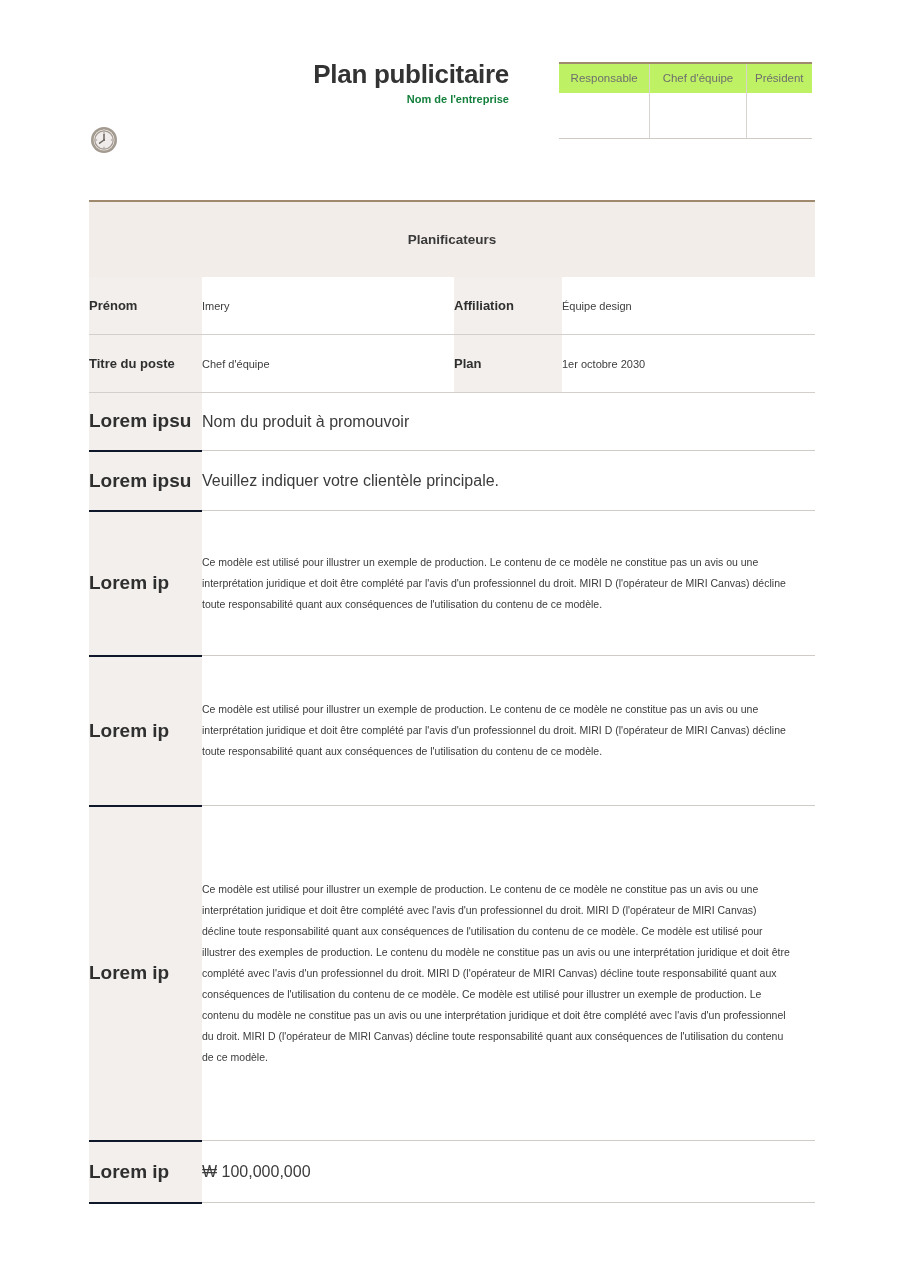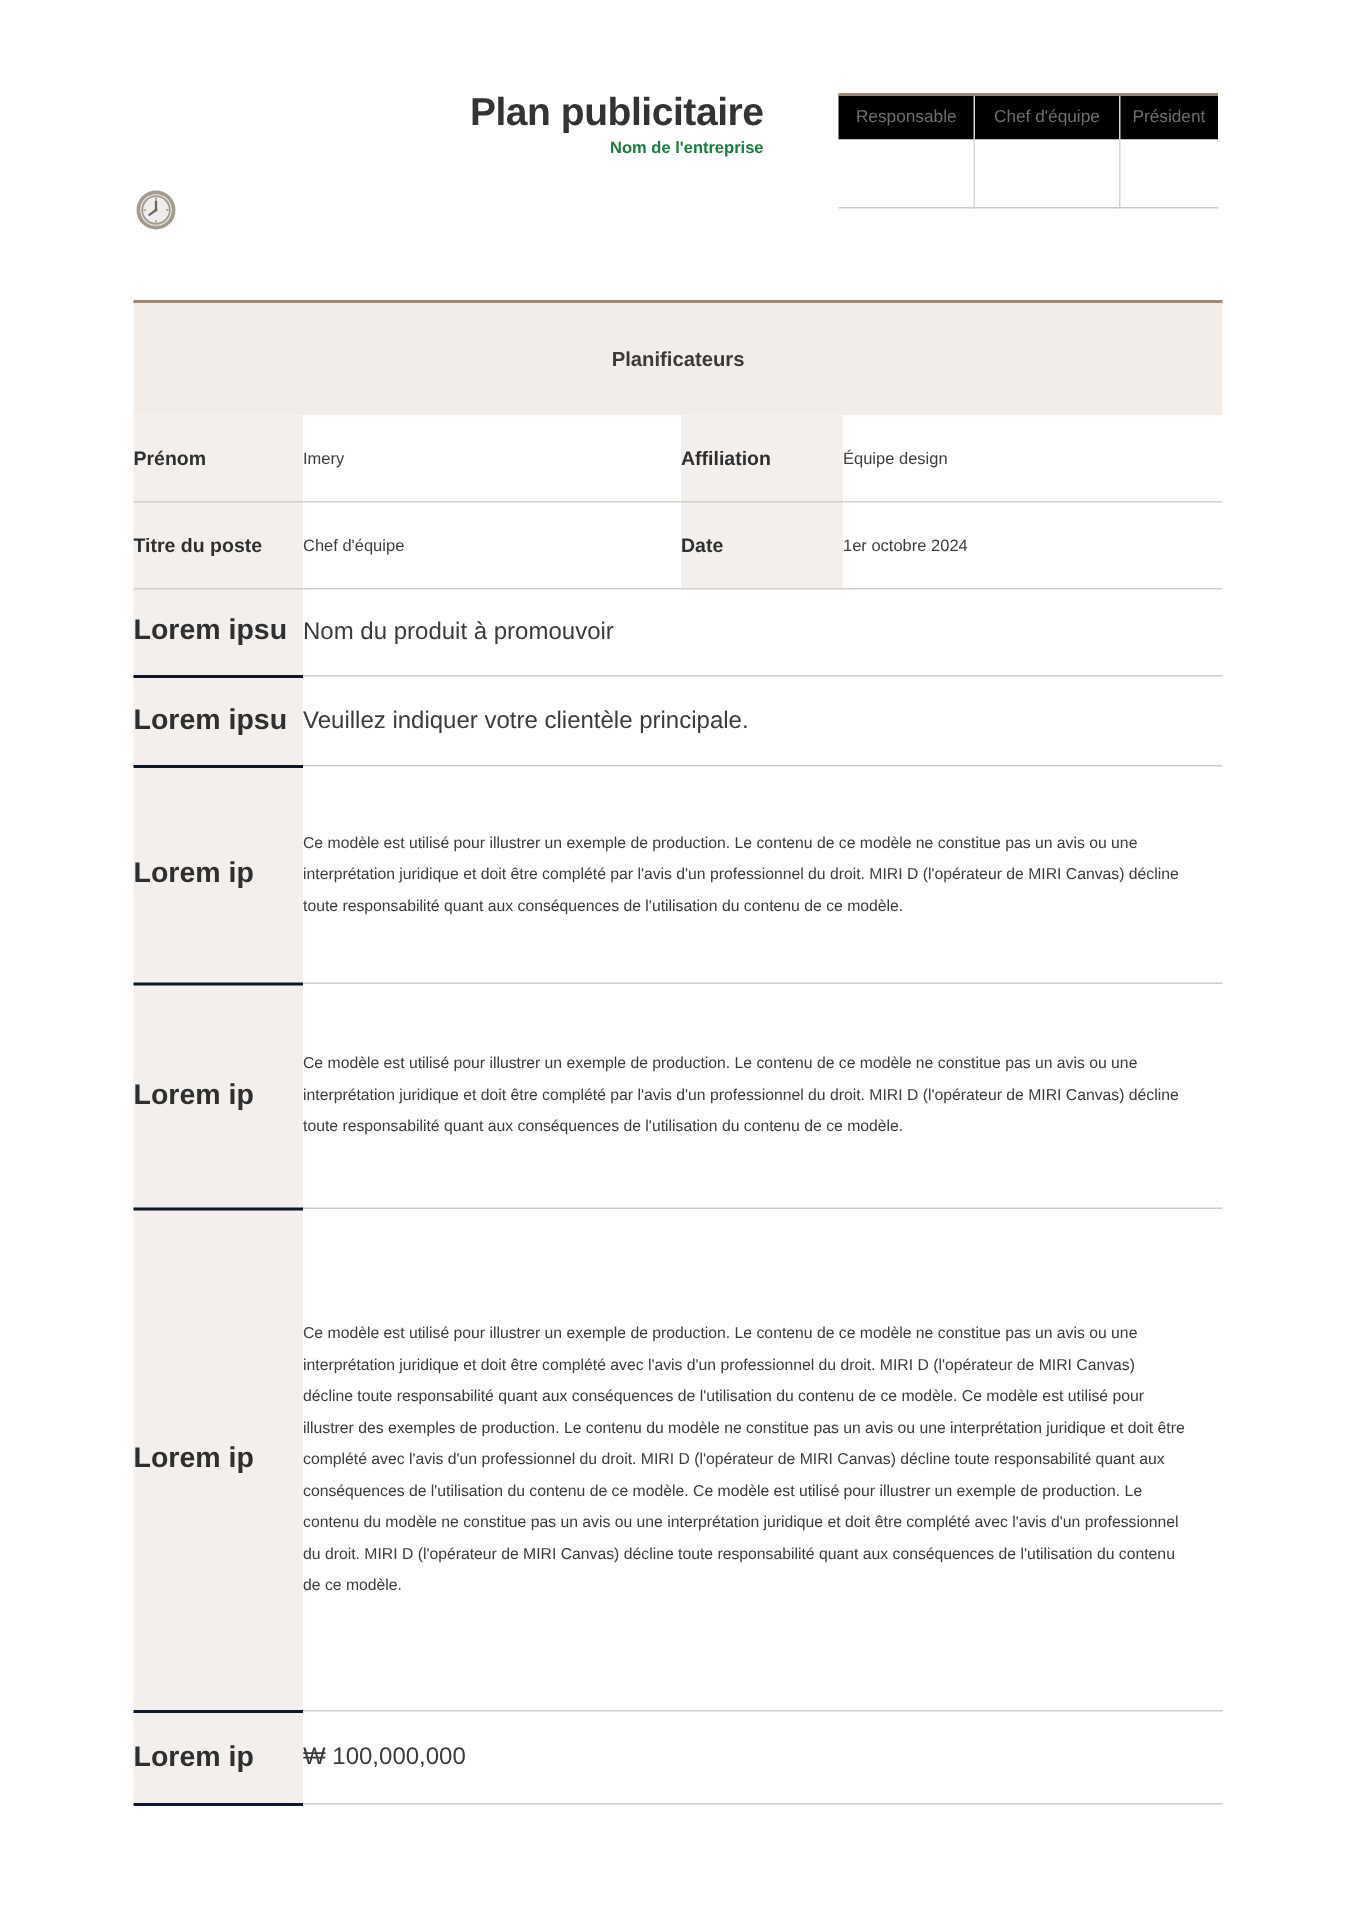--- a/index.html
+++ b/index.html
@@ -64,21 +64,21 @@
     border-collapse: collapse;
     border-top: 2px solid #a08a6e;
   }
   .sig-table td {
     border-right: 1px solid #d8d4cf;
     padding: 0;
     vertical-align: top;
   }
   .sig-table td:last-child { border-right: none; }
   .sig-head-cell {
-    background: #000000;
+    background: #bef264;
     font-size: 11.5px;
     color: #6e6e6e;
     text-align: center;
     height: 29px;
     line-height: 29px;
     white-space: nowrap;
   }
   .sig-table tr.sig-blank td {
     height: 45px;
     background: #ffffff;
@@ -214,22 +214,22 @@
       <tr class="info-row">
         <td class="lbl-cell">Prénom</td>
         <td class="val-cell">Imery</td>
         <td class="lbl-cell">Affiliation</td>
         <td class="val-cell">Équipe design</td>
       </tr>
 
       <tr class="info-row">
         <td class="lbl-cell">Titre du poste</td>
         <td class="val-cell">Chef d'équipe</td>
-        <td class="lbl-cell">Date</td>
-        <td class="val-cell">1er octobre 2024</td>
+        <td class="lbl-cell">Plan</td>
+        <td class="val-cell">1er octobre 2030</td>
       </tr>
 
       <tr class="body-row h-short">
         <td class="lbl-cell">Lorem ipsu</td>
         <td class="val-cell" colspan="3">
           <p class="oneline">Nom du produit à promouvoir</p>
         </td>
       </tr>
 
       <tr class="body-row h-short2">

